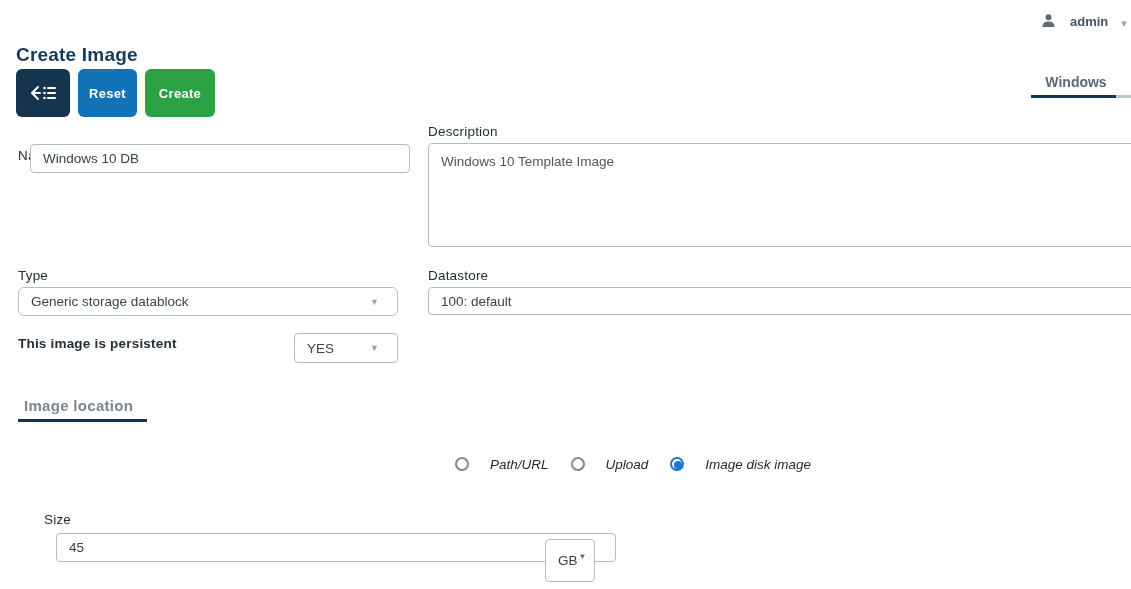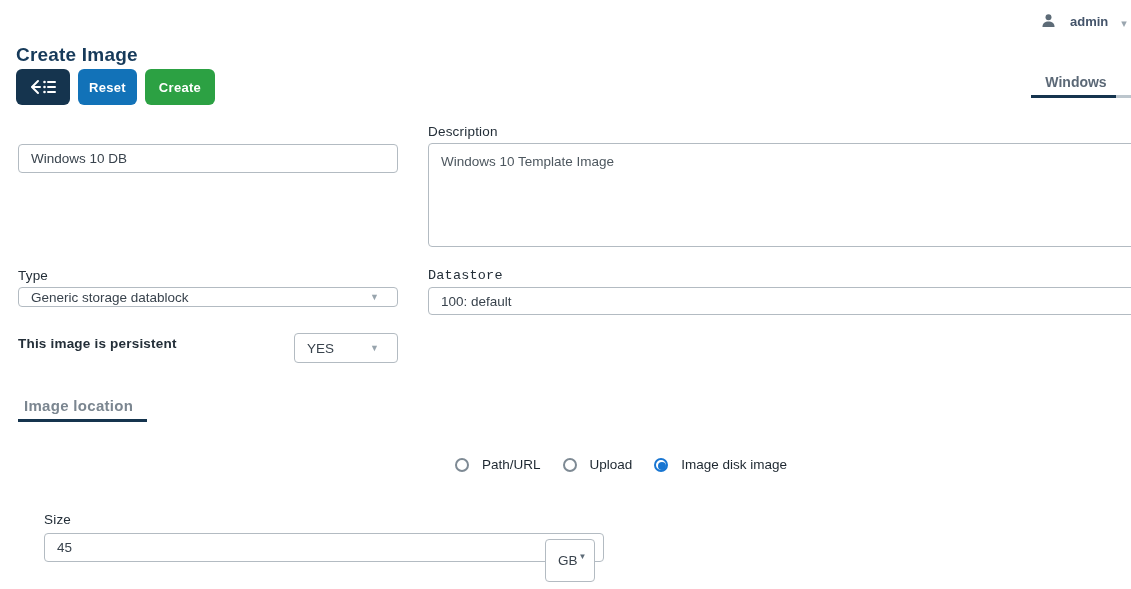--- a/index.html
+++ b/index.html
@@ -18,21 +18,21 @@
   .user-menu {
     position:absolute; left:1040px; top:12px;
     display:flex; align-items:flex-end; gap:13px; cursor:pointer;
   }
   .user-icon svg { display:block; fill:#5d6b77; }
   .user-name { font-size:13px; font-weight:700; color:#44546a; }
   .user-caret { font-size:11px; color:#9aa6af; line-height:1; }
 
   
   .btn {
-    position:absolute; top:69px; height:36px; border:none; border-radius:6px;
+    position:absolute; top:69px; height:48px; border:none; border-radius:6px;
     color:#fff; font-family:inherit; font-size:13px; font-weight:700;
     display:flex; align-items:center; justify-content:center; cursor:pointer;
     letter-spacing:.3px;
   }
   .btn-back   { left:16px;  width:54px; background:#15344e; }
   .btn-reset  { left:78px;  width:59px; background:#1272b8; }
   .btn-create { left:145px; width:70px; background:#2ca143; }
   .btn-back svg { display:block; }
 
   .wizard-tab {
@@ -46,69 +46,69 @@
     position:absolute; left:1116px; top:95px; width:20px; height:3px; background:#bcc6cd;
   }
 
   
   .field-label {
     position:absolute; font-size:13.5px; color:#232e38; letter-spacing:.2px;
   }
   .lbl-name        { left:18px;  top:108px;margin-top:40px; }
   .lbl-description { left:428px; top:124px; }
   .lbl-type        { left:18px;  top:268px; }
-  .lbl-datastore   { left:428px; top:268px;font-family:Liberation Mono, monospace; }
+  .lbl-datastore   { left:428px; top:268px; }
   .lbl-persistent  { left:18px;  top:336px; font-weight:700; }
   .lbl-size        { left:44px;  top:512px; }
 
   .text-input {
     position:absolute; border:1px solid #b3bbc2; border-radius:4px;
     font-family:inherit; font-size:13.5px; color:#39434d;
-    padding:0 12px; background:#fff; outline:none;
+    padding:0 12px; background:#fff; outline:none;margin-left:12px;
   }
   .input-name { left:18px; top:144px; width:380px; height:29px; }
   .input-size { left:44px; top:533px; width:560px; height:29px; }
 
   .textarea-description {
     position:absolute; left:428px; top:143px; width:712px; height:104px;
     border:1px solid #b3bbc2; border-radius:4px;
     font-family:inherit; font-size:13.5px; color:#4d575f;
     padding:10px 12px; resize:none; outline:none;
   }
 
   .select-box {
     position:absolute; border:1px solid #b3bbc2; border-radius:4px; background:#fff;
     display:flex; align-items:center; font-size:13.5px; color:#39434d;
     padding:0 12px; cursor:pointer;
   }
   .select-caret {
     position:absolute; right:18px; top:50%; transform:translateY(-50%);
     font-size:9px; color:#98a4ad;
   }
-  .select-type      { left:18px;  top:287px; width:380px; height:20px; }
+  .select-type      { left:18px;  top:287px; width:380px; height:29px;border-radius:6px; }
   .select-datastore { left:428px; top:287px; width:712px; height:28px; }
   .select-persist   { left:294px; top:333px; width:104px; height:30px; }
   .select-unit      { left:545px; top:539px; width:50px;  height:43px; }
   .select-unit .unit-caret { font-size:8px; color:#5d6b77; margin-left:1px; position:relative; top:-4px; }
 
   
   .section-heading {
     position:absolute; left:24px; top:397px;
     font-size:15px; font-weight:700; color:#7b8690; letter-spacing:.3px;
   }
   .section-underline {
     position:absolute; left:18px; top:419px; width:129px; height:3px; background:#15344e;
   }
 
   
   .radio-row {
     position:absolute; left:455px; top:457px;
     display:flex; align-items:center; gap:22px;
   }
-  .radio-item { display:flex; align-items:center; gap:13px; cursor:pointer; }
+  .radio-item { display:flex; gap:21px; cursor:pointer;font-style:italic; }
   .radio-circle {
     width:14px; height:14px; border-radius:50%;
     border:2px solid #7e8a94; background:#fff; position:relative; flex:0 0 auto;
   }
   .radio-item.checked .radio-circle { border-color:#1976d2; }
   .radio-item.checked .radio-circle::after {
     content:""; position:absolute; left:2px; top:2px; width:8px; height:8px;
     border-radius:50%; background:#1976d2;
   }
   .radio-label { font-size:13.5px; color:#1d2730; }

